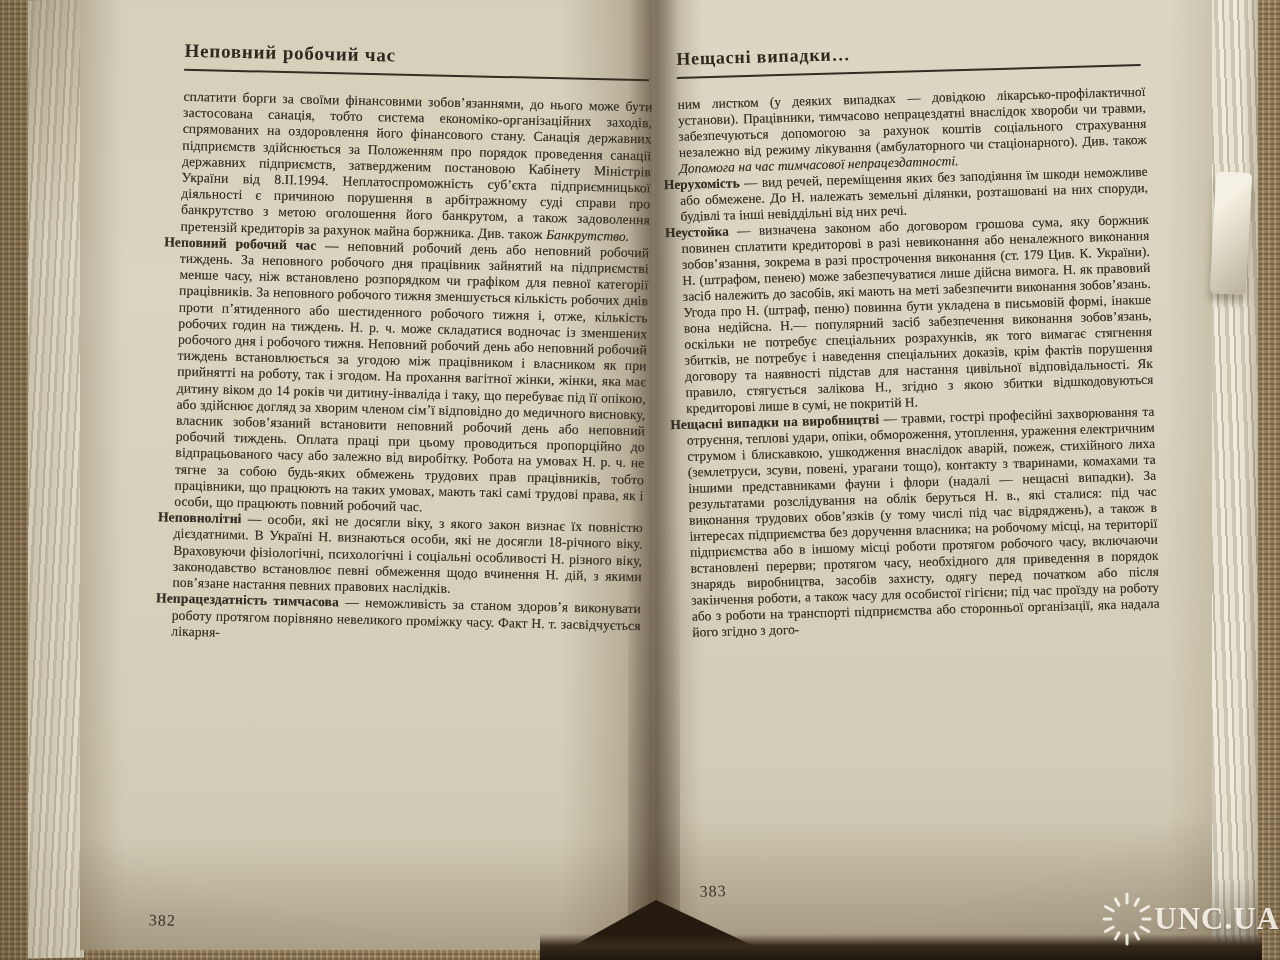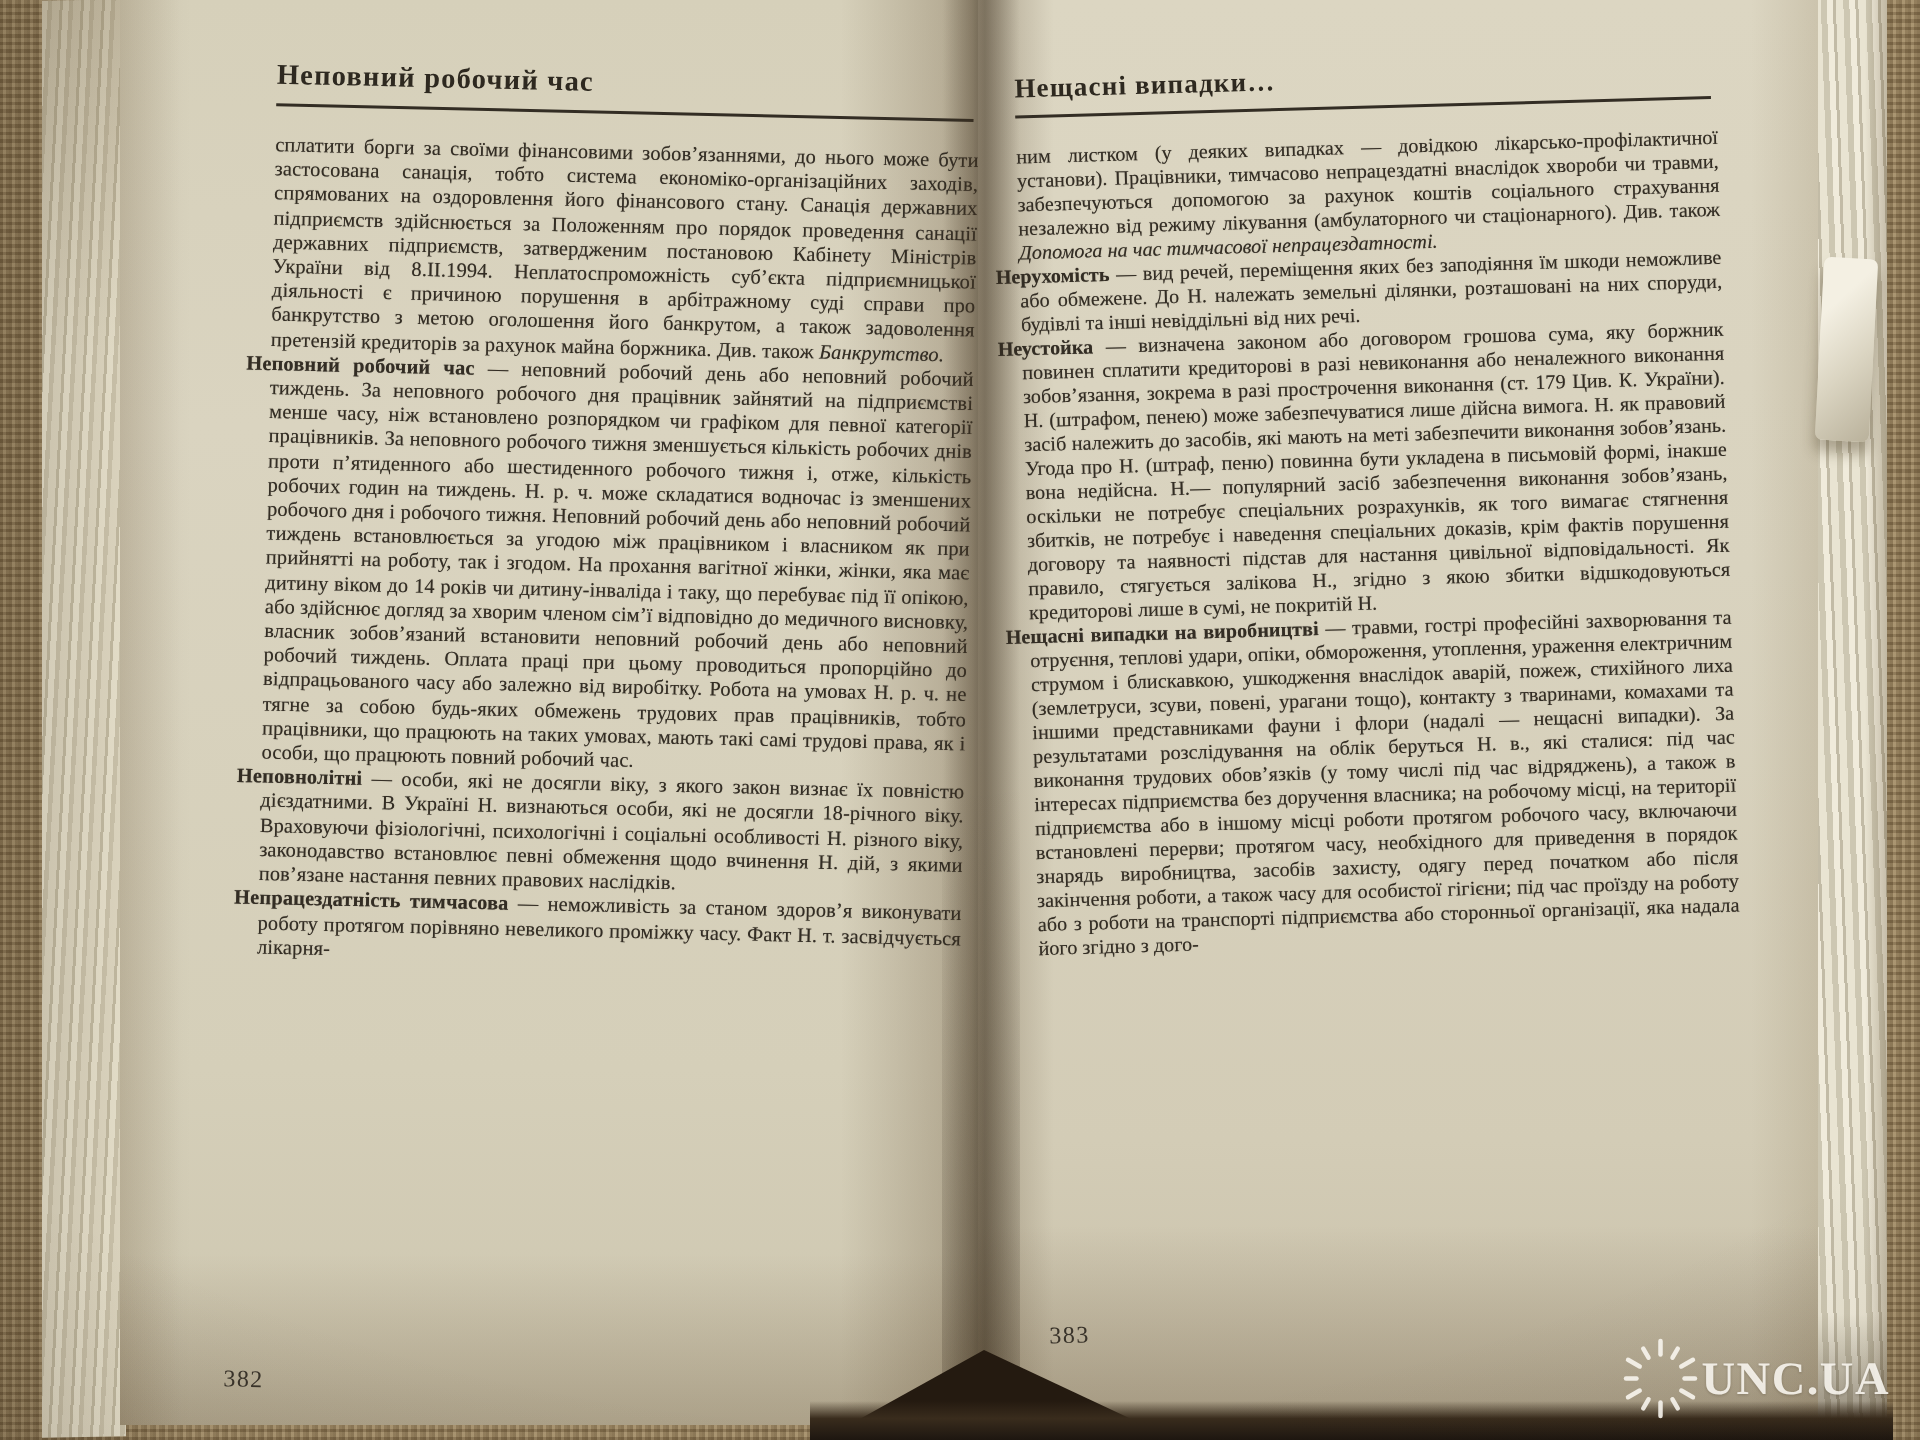--- a/index.html
+++ b/index.html
@@ -92,21 +92,21 @@
   }
   
   .vignette{
     position:absolute;inset:0;pointer-events:none;
     background:
       linear-gradient(to right, rgba(40,28,12,.18), rgba(0,0,0,0) 10%),
       radial-gradient(125% 110% at 48% 38%, rgba(0,0,0,0) 55%, rgba(35,22,8,.24) 100%);
   }
   
   .watermark{
-    position:absolute;right:20px;bottom:12px;display:flex;align-items:center;
+    position:absolute;right:0;bottom:12px;display:flex;align-items:center;
     opacity:.93;pointer-events:none;
   }
   .wm-icon{display:block;margin-right:-2px;}
   .wm-text{
     font-family:"Liberation Serif","DejaVu Serif",serif;font-weight:bold;
     font-size:31px;color:rgba(250,247,240,.95);letter-spacing:1px;
     text-shadow:0 1px 2px rgba(40,30,15,.25);
   }
 </style>
 </head>

